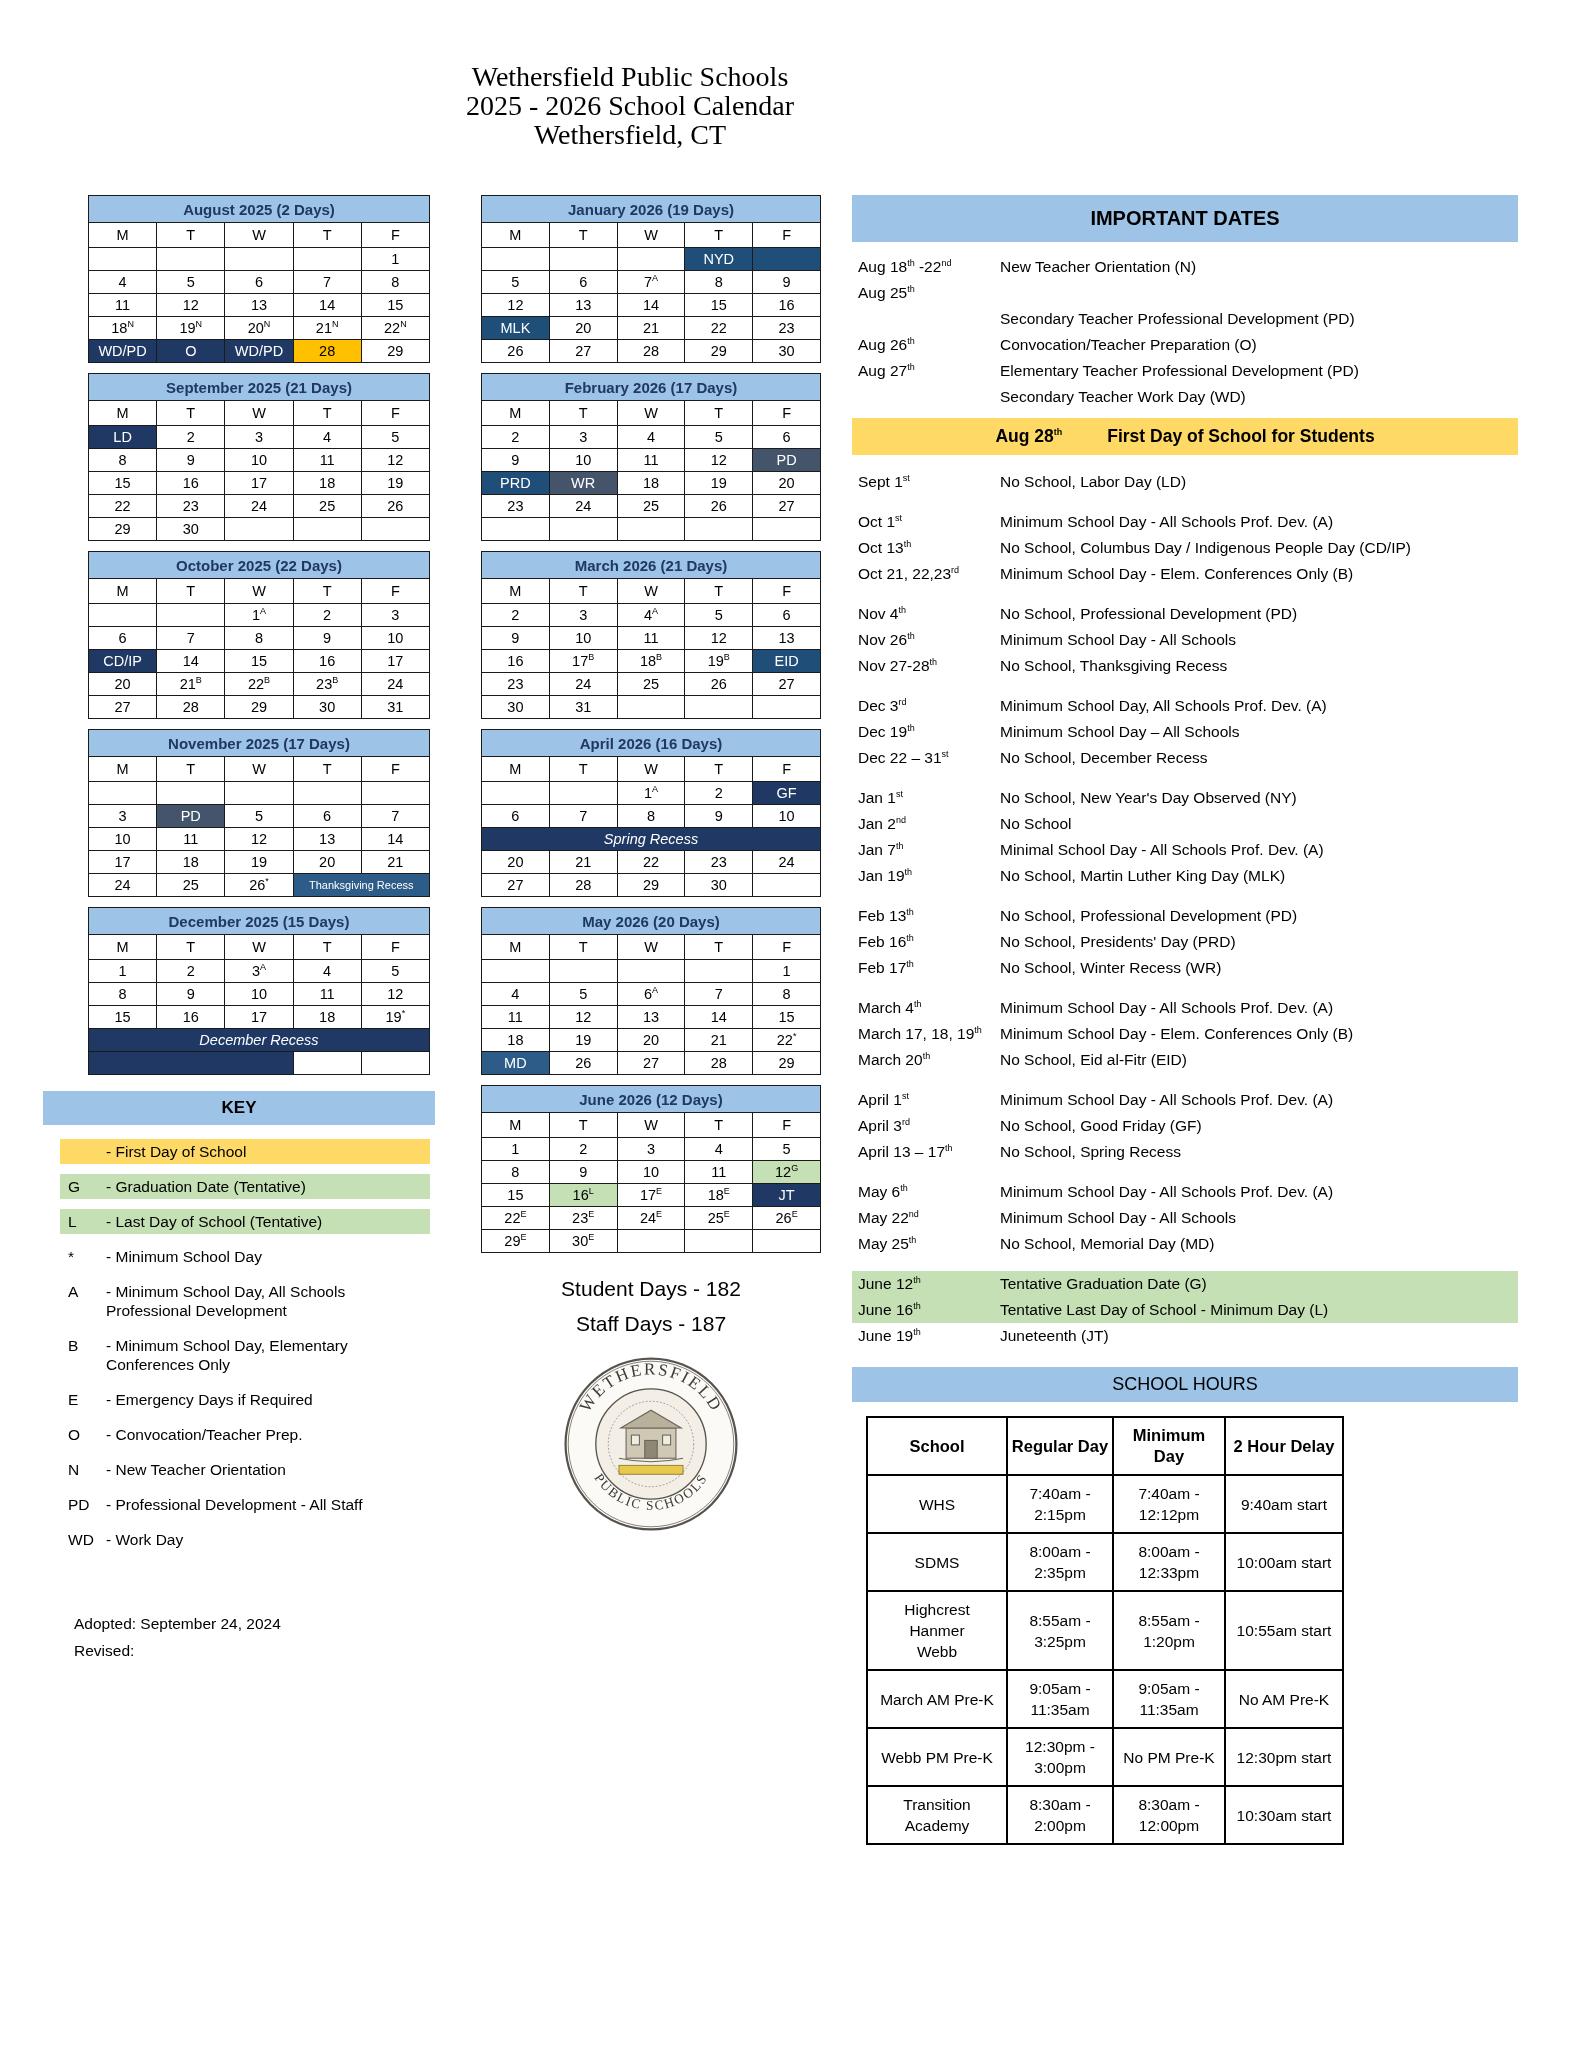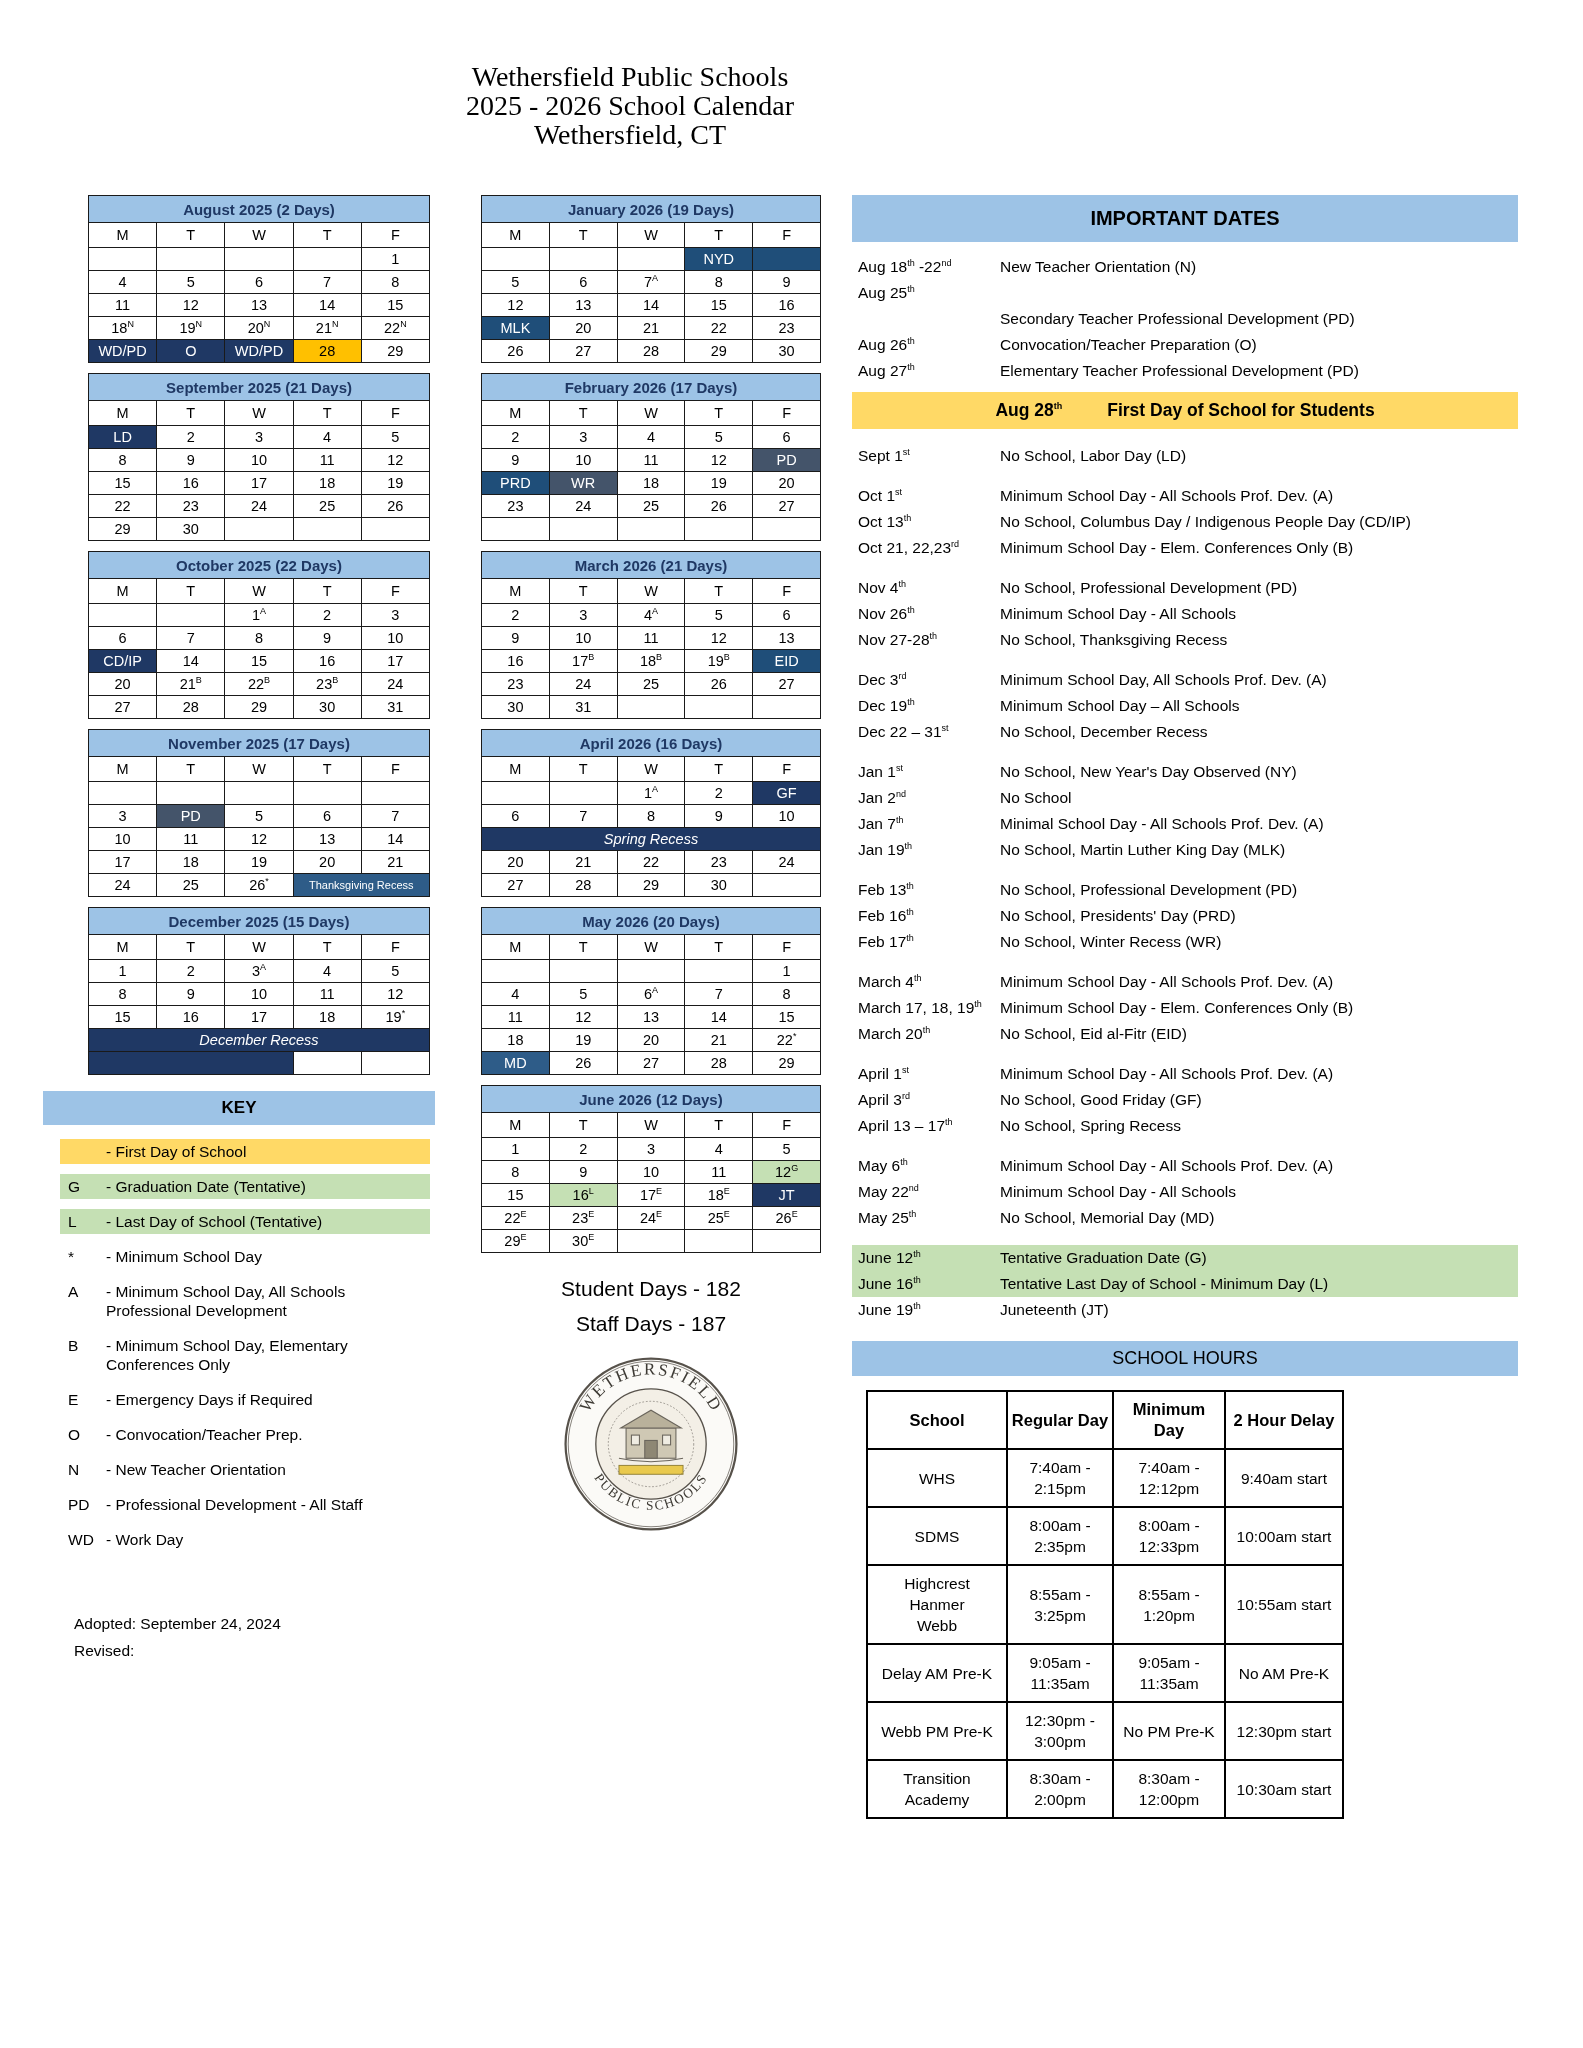--- a/index.html
+++ b/index.html
@@ -722,20 +722,24 @@
         <span class="idate-desc">Secondary Teacher Professional Development (PD)</span>
       </div>
       <div class="idate-row">
         <span class="idate-date">Aug 26<sup>th</sup></span>
         <span class="idate-desc">Convocation/Teacher Preparation (O)</span>
       </div>
       <div class="idate-row">
         <span class="idate-date">Aug 27<sup>th</sup></span>
         <span class="idate-desc">Elementary Teacher Professional Development (PD)</span>
       </div>
+      <div class="idate-row">
+        <span class="idate-date"></span>
+        <span class="idate-desc">Secondary Teacher Work Day (WD)</span>
+      </div>
     </div>
   <div class="fd-banner">
     <span>Aug 28<sup>th</sup></span>
     <span>First Day of School for Students</span>
   </div>
   <div>
       <div class="idate-group">
         <div class="idate-row">
           <span class="idate-date">Sept 1<sup>st</sup></span>
           <span class="idate-desc">No School, Labor Day (LD)</span>
@@ -902,21 +906,21 @@
           <td>8:00am -<br>12:33pm</td>
           <td>10:00am start</td>
         </tr>
         <tr>
           <td>Highcrest<br>Hanmer<br>Webb</td>
           <td>8:55am -<br>3:25pm</td>
           <td>8:55am -<br>1:20pm</td>
           <td>10:55am start</td>
         </tr>
         <tr>
-          <td>Delay AM Pre-K</td>
+          <td>March AM Pre-K</td>
           <td>9:05am -<br>11:35am</td>
           <td>9:05am -<br>11:35am</td>
           <td>No AM Pre-K</td>
         </tr>
         <tr>
           <td>Webb PM Pre-K</td>
           <td>12:30pm -<br>3:00pm</td>
           <td>No PM  Pre-K</td>
           <td>12:30pm start</td>
         </tr>

